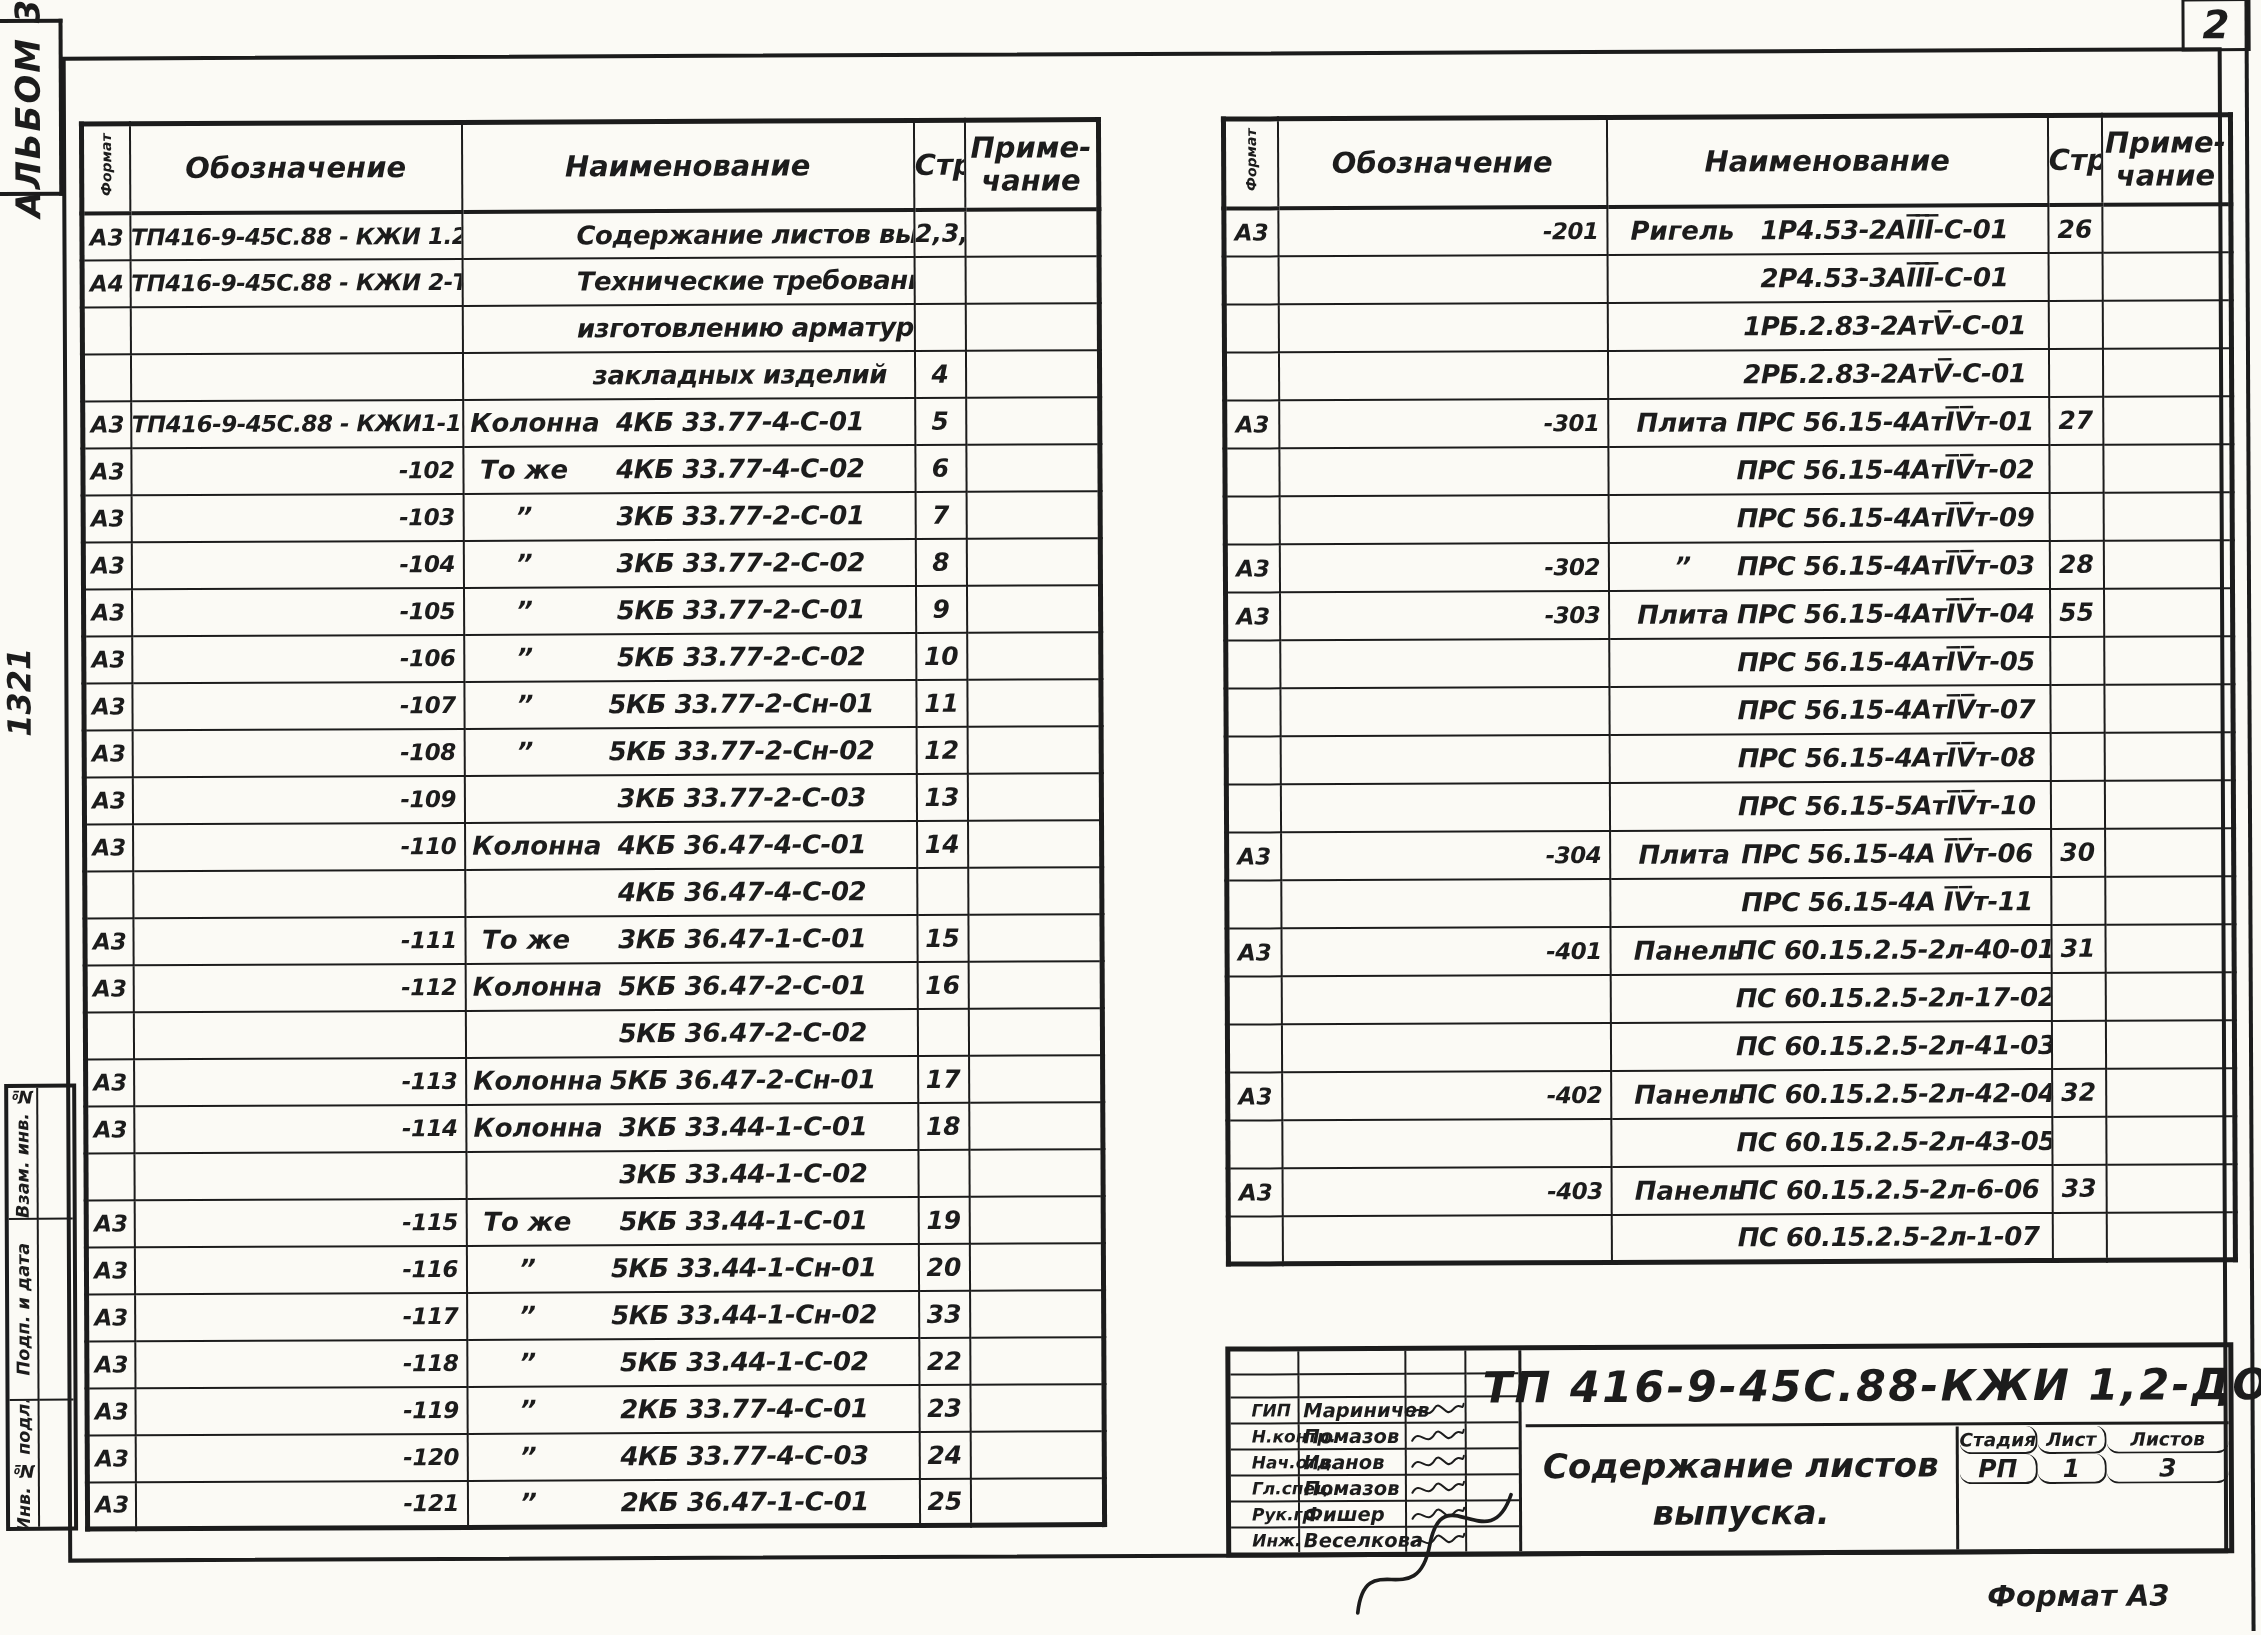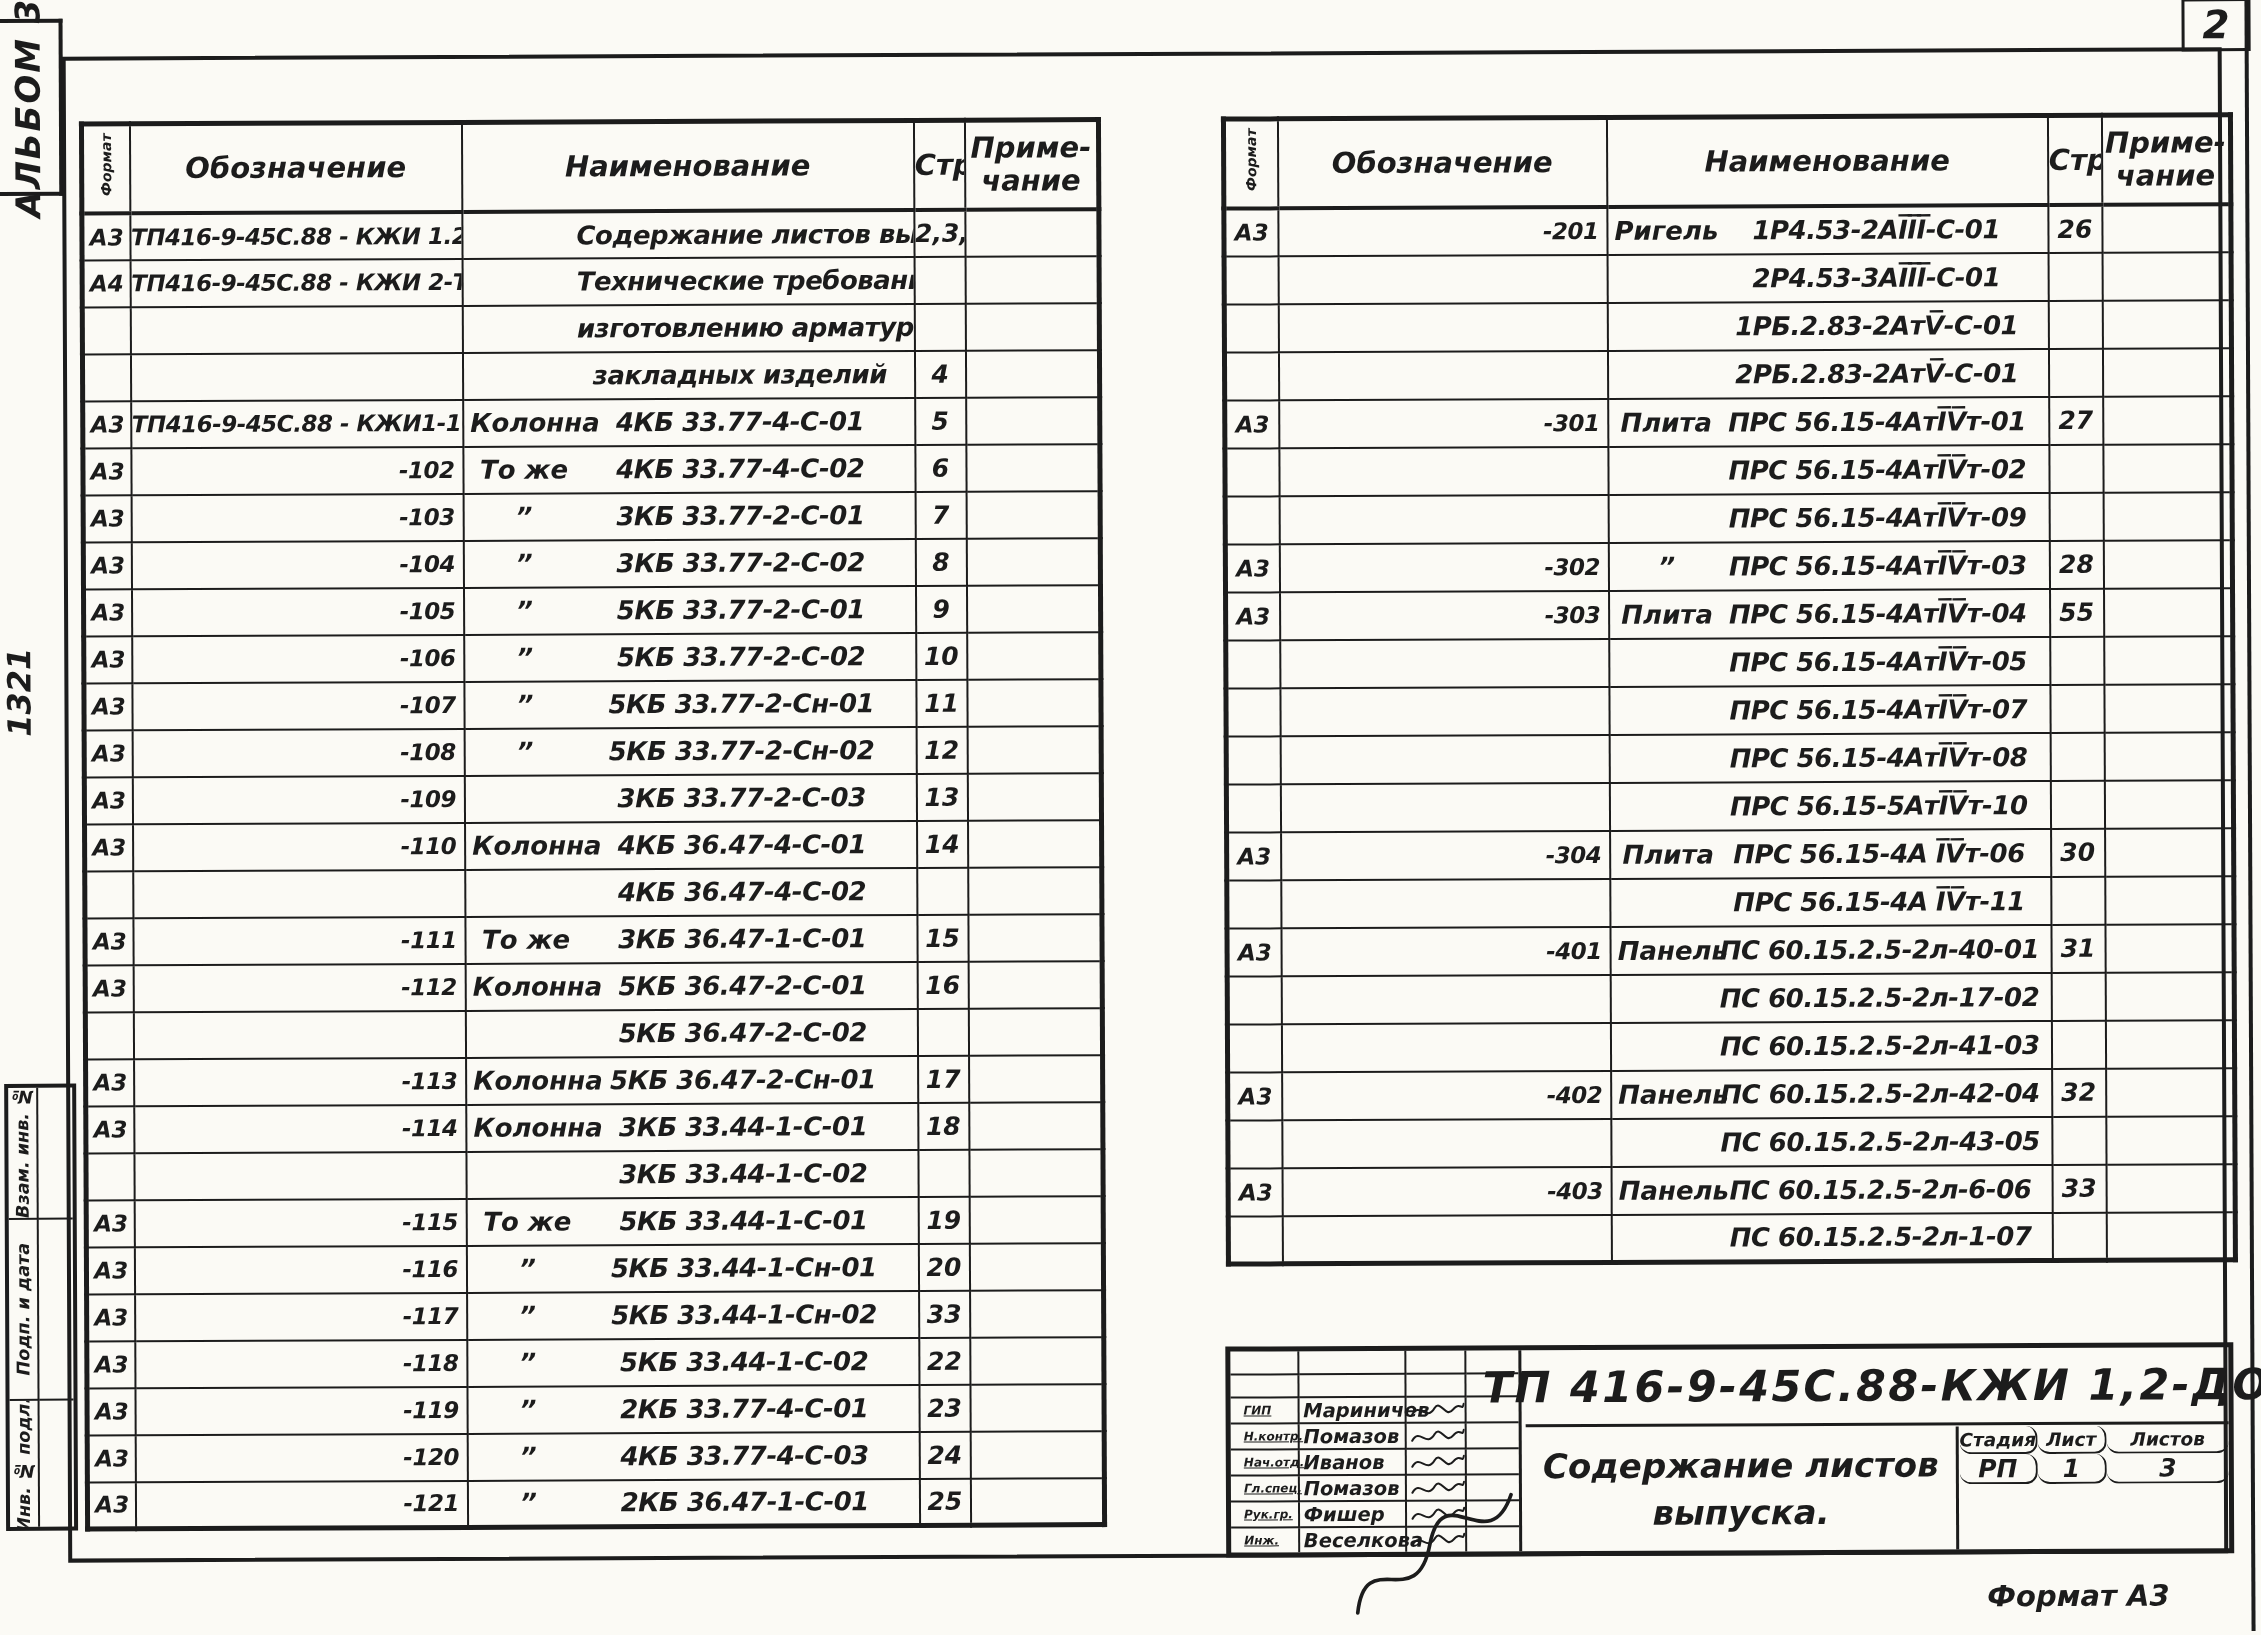--- a/index.html
+++ b/index.html
@@ -50,34 +50,34 @@
   th.h-fmt .vtext{ font-size:14px; }
   th.h-page{ font-size:20.4px; }
   th.h-note{ font-size:24px; white-space:pre-line; line-height:1.15; }
   td.c-fmt{ text-align:center; font-size:23px; }
   td.c-des{ text-align:right; padding-right:7.4px; font-size:23px; letter-spacing:-0.5px; white-space:nowrap; }
   td.c-page{ text-align:center; font-size:25px; }
   td.c-name{ font-size:26px; }
   td.c-name .cn{ display:flex; align-items:center; height:100%; }
   .lbl{ display:inline-block; width:107px; padding-left:6.5px; text-align:center;
         flex:0 0 auto; white-space:nowrap; }
-  .t-right .lbl{ width:102px; }
+  .t-right .lbl{ width:102px;margin-left:16px; }
   .nm{ flex:1; text-align:center; padding-right:11px; white-space:nowrap; letter-spacing:-0.5px; }
 
   
   .stamp{ position:absolute; left:1223px; top:1347px; width:1008px; height:211px;
           border:5.1px solid var(--ink); box-sizing:border-box; }
   .sig-area{ position:absolute; left:0; top:0; width:291px; height:201px;
              display:grid; grid-template-columns:69px 107px 60px 1fr;
              grid-template-rows:repeat(8,1fr); border-right:3.7px solid var(--ink); box-sizing:border-box; }
   .sg-cell{ border-right:2.3px solid var(--ink); border-bottom:2.3px solid var(--ink);
             display:flex; align-items:center; overflow:visible; }
   .sg-cell.c3{ border-right:none; }
   .sg-cell.r7{ border-bottom:none; }
-  .sg-role{ padding-left:13px; font-size:12px; font-style:italic; font-weight:bold; white-space:nowrap;text-decoration:underline; }
+  .sg-role{ padding-left:21px; font-size:17px; font-style:italic; font-weight:bold; white-space:nowrap; }
   .sg-name{ padding-left:3.7px; font-size:19.5px; font-style:italic; font-weight:bold; white-space:nowrap; }
   .doc-cell{ position:absolute; left:295px; top:0; right:0; height:74px;
              border-bottom:3.7px solid var(--ink); display:flex; align-items:center; justify-content:center;
              font-size:43px; font-style:italic; font-weight:bold; letter-spacing:2.3px; white-space:nowrap; }
   .title-cell{ position:absolute; left:295px; top:78px; width:430px; bottom:0;
                border-right:3.7px solid var(--ink); display:flex; flex-direction:column;
                align-items:center; justify-content:center; gap:6.5px;
                font-size:34px; font-style:italic; font-weight:bold; }
   .meta-grid{ position:absolute; left:729px; top:78px; right:0; bottom:0;
               display:grid; grid-template-columns:78px 69px 1fr; grid-template-rows:28px 30px 1fr; }

